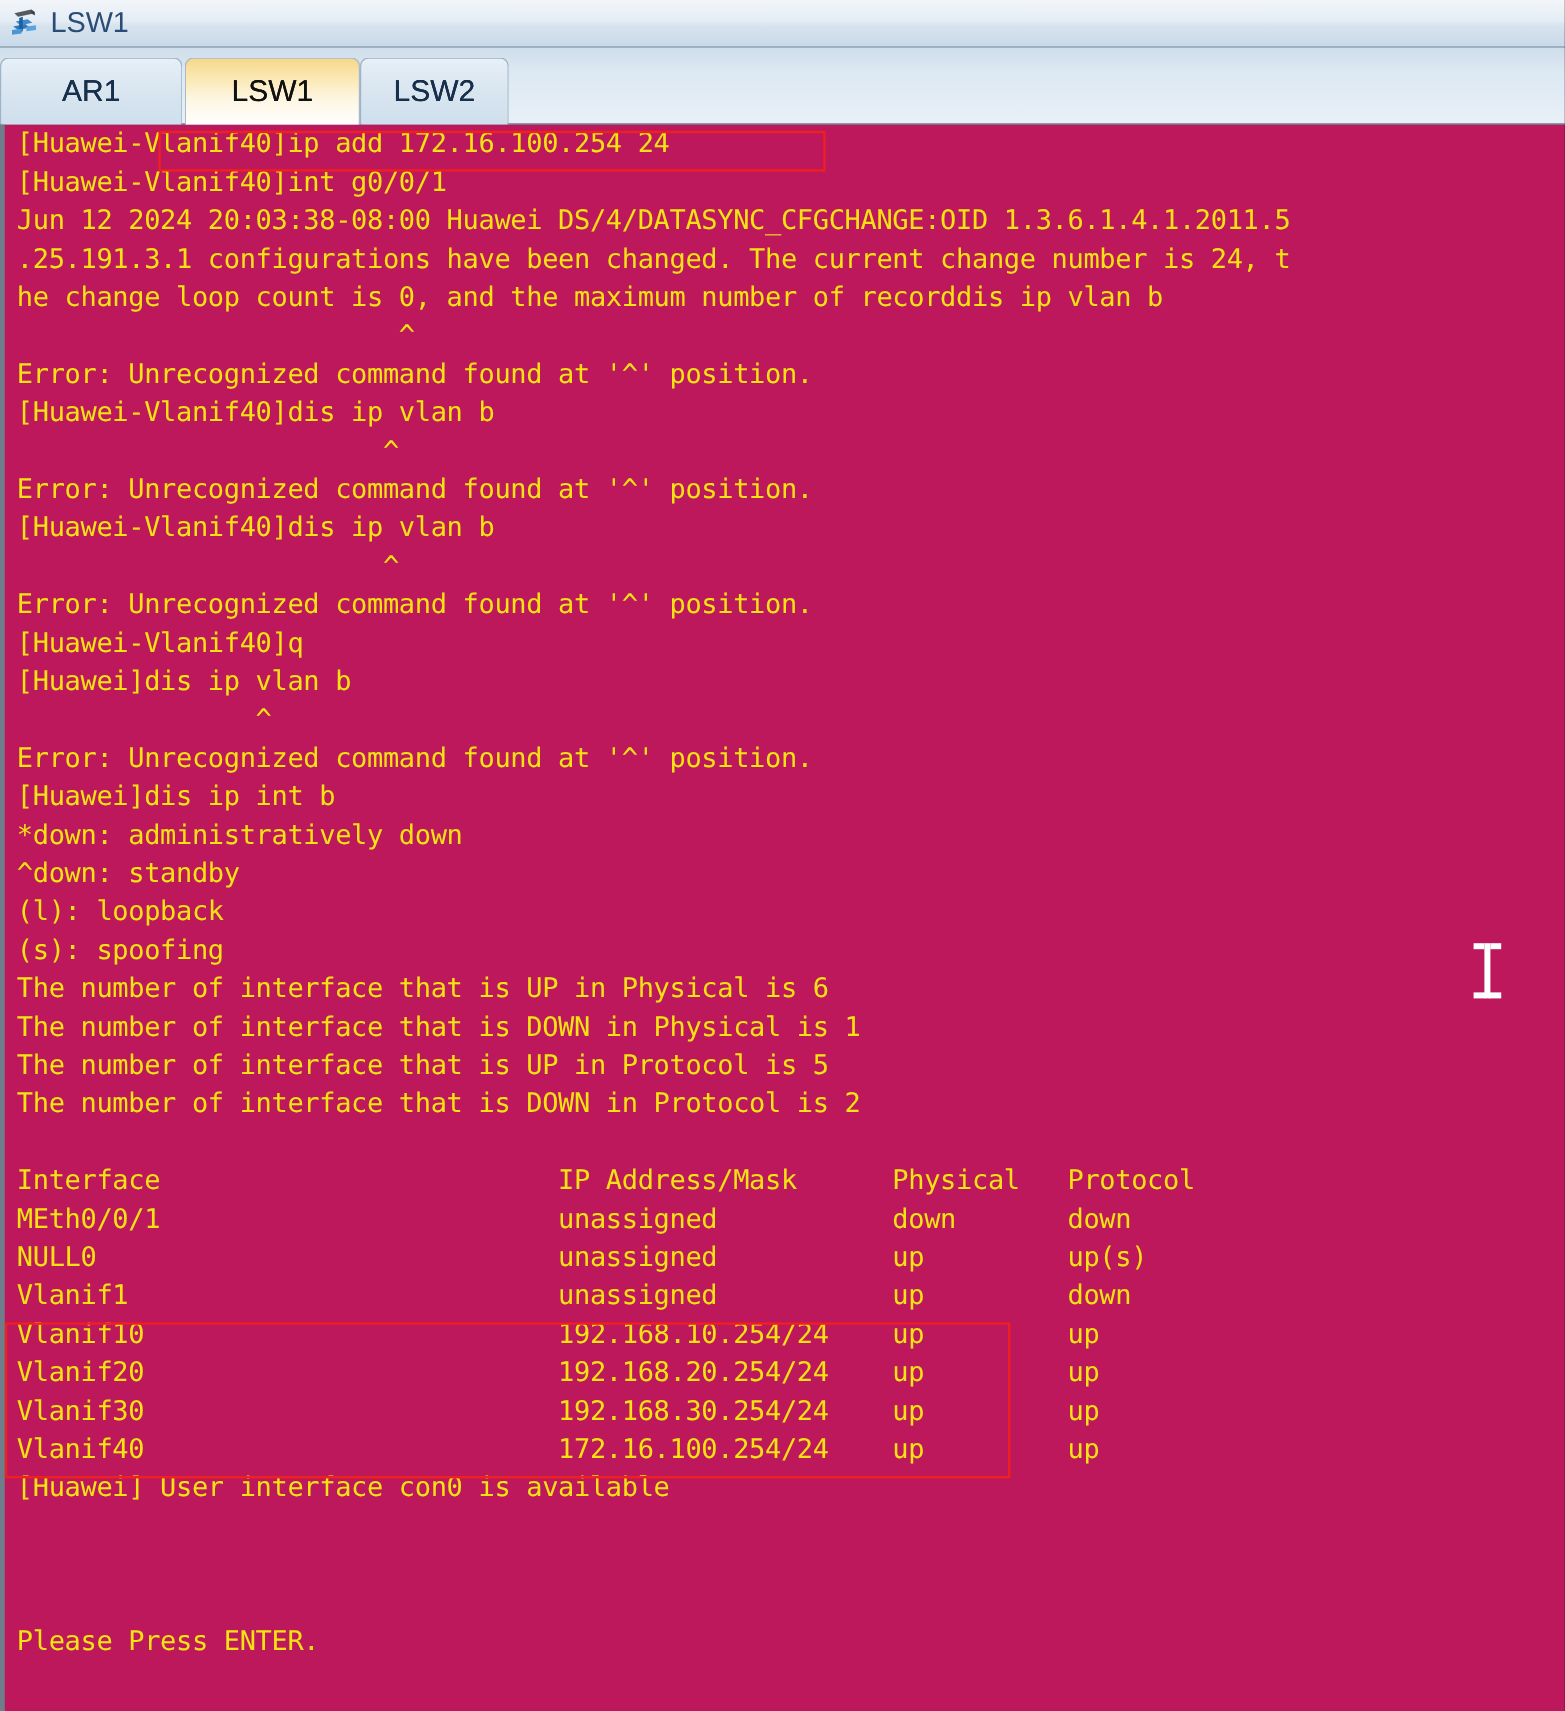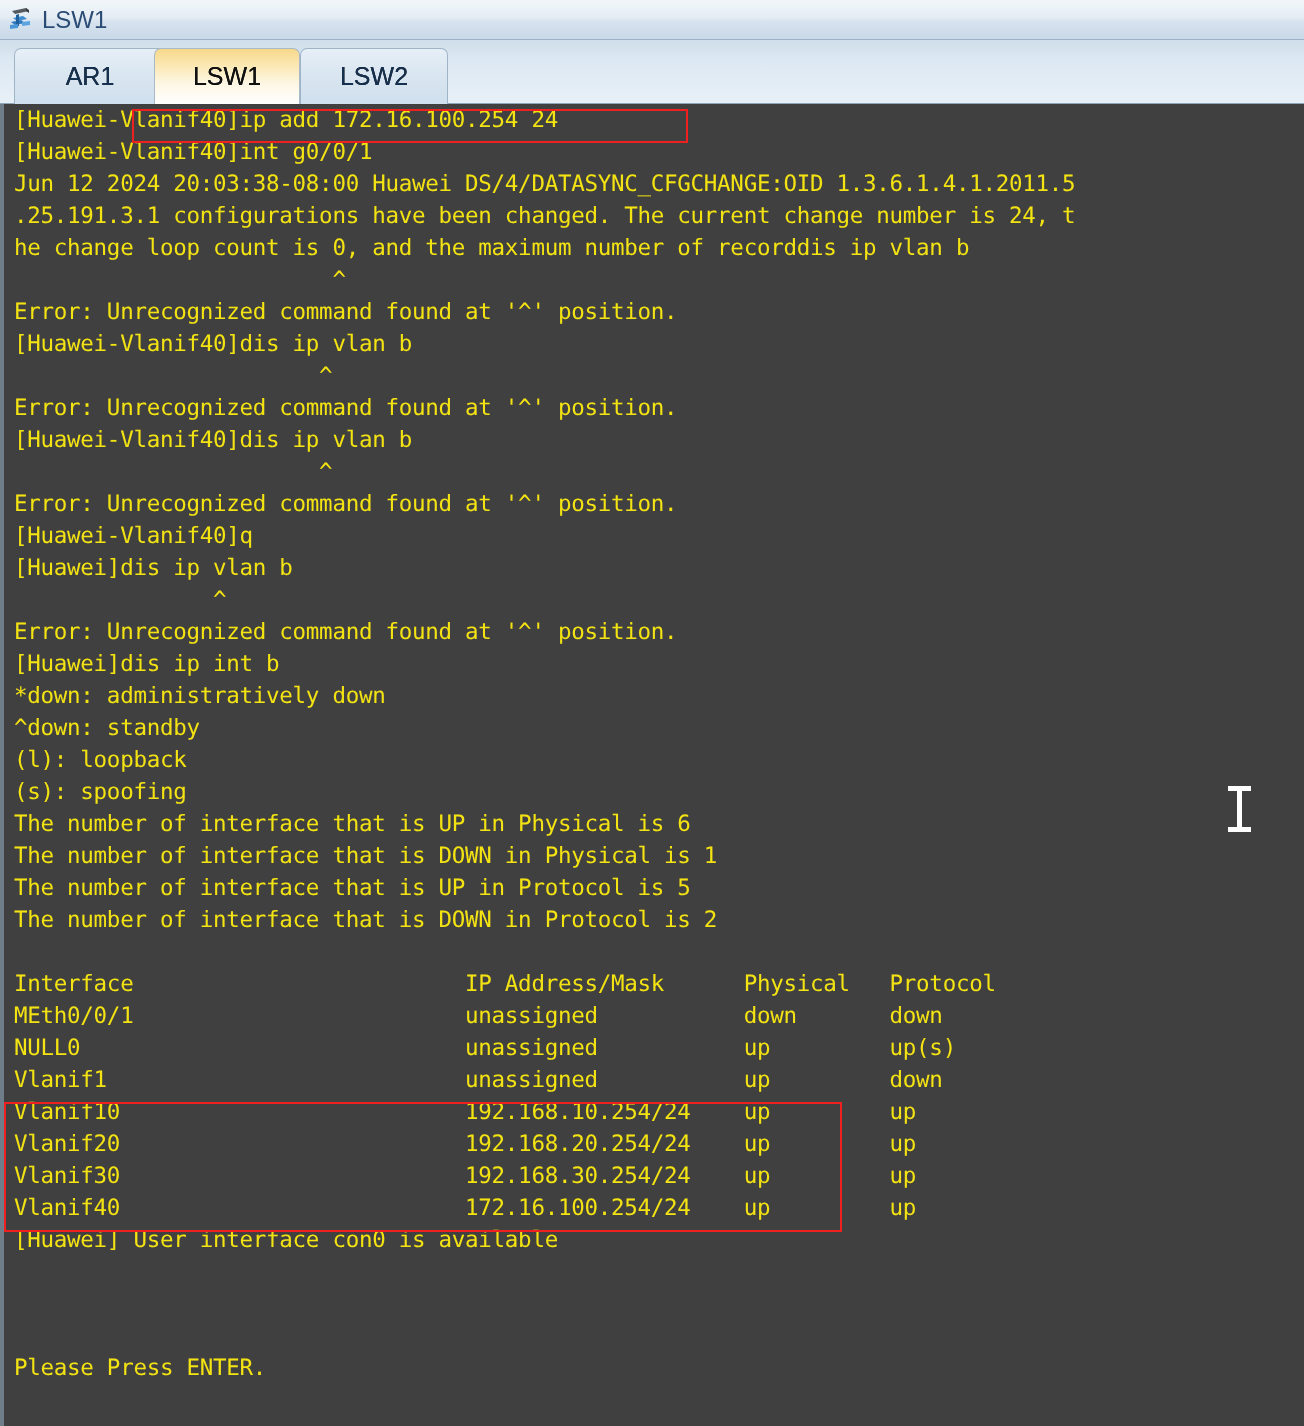--- a/index.html
+++ b/index.html
@@ -72,21 +72,21 @@
     border-color: #aab9c7;
     z-index: 5;
     color: #111;
   }
 
   
   #terminal {
     position: absolute;
     left: 0; top: 104px;
     width: 1304px; height: 1322px;
-    background: #404040;
+    background: #be185d;
     box-sizing: border-box;
     border-left: 4px solid #6f7d8a;
     overflow: hidden;
   }
   #console-text {
     position: absolute;
     left: 10px;
     top: 0px;
     margin: 0;
     font-family: "DejaVu Sans Mono", "Liberation Mono", monospace;
@@ -137,23 +137,23 @@
         <path d="M10 10 L13 9 L13 21 L10 22 Z" fill="#1f5f9e"></path>
         <path d="M16 17 L24 16 L24 20 L16 21 Z" fill="#5ba4e0"></path>
         <path d="M4 20 L12 19 L12 23 L4 24 Z" fill="#4a97d8"></path>
       </g>
     </svg>
   </span>
   <span id="title-text">LSW1</span>
 </div>
 
 <div id="tabstrip">
-  <div class="tab" style="left:14px;width:152px;">AR1</div>
+  <div class="tab" style="left:0;width:152px;">AR1</div>
   <div class="tab active" style="left:154px;width:146px;">LSW1</div>
-  <div class="tab" style="left:300px;width:148px;">LSW2</div>
+  <div class="tab" style="left:300px;width:124px;">LSW2</div>
 </div>
 
 <div id="terminal">
   <pre id="console-text">[Huawei-Vlanif40]ip add 172.16.100.254 24
 [Huawei-Vlanif40]int g0/0/1
 Jun 12 2024 20:03:38-08:00 Huawei DS/4/DATASYNC_CFGCHANGE:OID 1.3.6.1.4.1.2011.5
 .25.191.3.1 configurations have been changed. The current change number is 24, t
 he change loop count is 0, and the maximum number of recorddis ip vlan b
                         ^
 Error: Unrecognized command found at '^' position.

